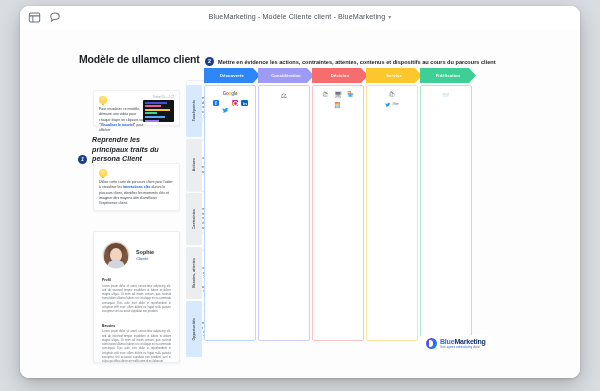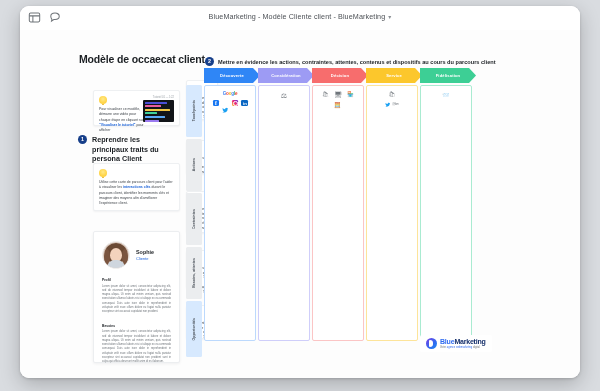--- a/index.html
+++ b/index.html
@@ -51,21 +51,21 @@
     font-weight:bold;flex:0 0 auto;
   }
   
   .instr2{
     position:absolute;left:185px;top:27px;display:flex;align-items:center;gap:4px;
   }
   .instr2 .txt{font-size:5.6px;color:#24282c;white-space:nowrap;font-weight:600;}
   
   .step1{
     position:absolute;left:58px;top:105px;width:98px;
-    display:flex;align-items:flex-start;gap:5px;
+    display:flex;align-items:flex-end;gap:5px;font-style:italic;
   }
   .step1 .txt{font-size:7.2px;font-weight:bold;color:#1c2024;line-height:1.35;}
   
   .note{
     position:absolute;background:#ffffff;border:1px solid #eef0f2;border-radius:2px;
     box-shadow:0 1px 2px rgba(20,25,35,.05);
     padding:5px 5px 6px 5px;box-sizing:border-box;
   }
   .bulb{
     width:8px;height:8px;border-radius:50%;
@@ -195,21 +195,21 @@
           </svg>
         </span>
       </div>
       <div class="tb-title">
         <span>BlueMarketing - Modèle Cliente client - BlueMarketing</span><span class="caret">▾</span>
       </div>
     </div>
 
     <div class="canvas">
 
-      <div class="board-title">Modèle de occaecat client</div>
+      <div class="board-title">Modèle de ullamco client</div>
 
       <div class="instr2">
         <span class="step-badge">2</span>
         <span class="txt">Mettre en évidence les actions, contraintes, attentes, contenus et dispositifs au cours du parcours client</span>
       </div>
 
       <div class="note" style="left:73px;top:60px;width:87px;height:36px;">
         <div class="bulb"></div>
         <div class="ntxt" style="width:47px;">
           <span>Pour visualiser ce modèle, démarre une vidéo pour chaque étape en cliquant sur </span><b>"Visualiser le tutoriel"</b><span> pour afficher</span>

